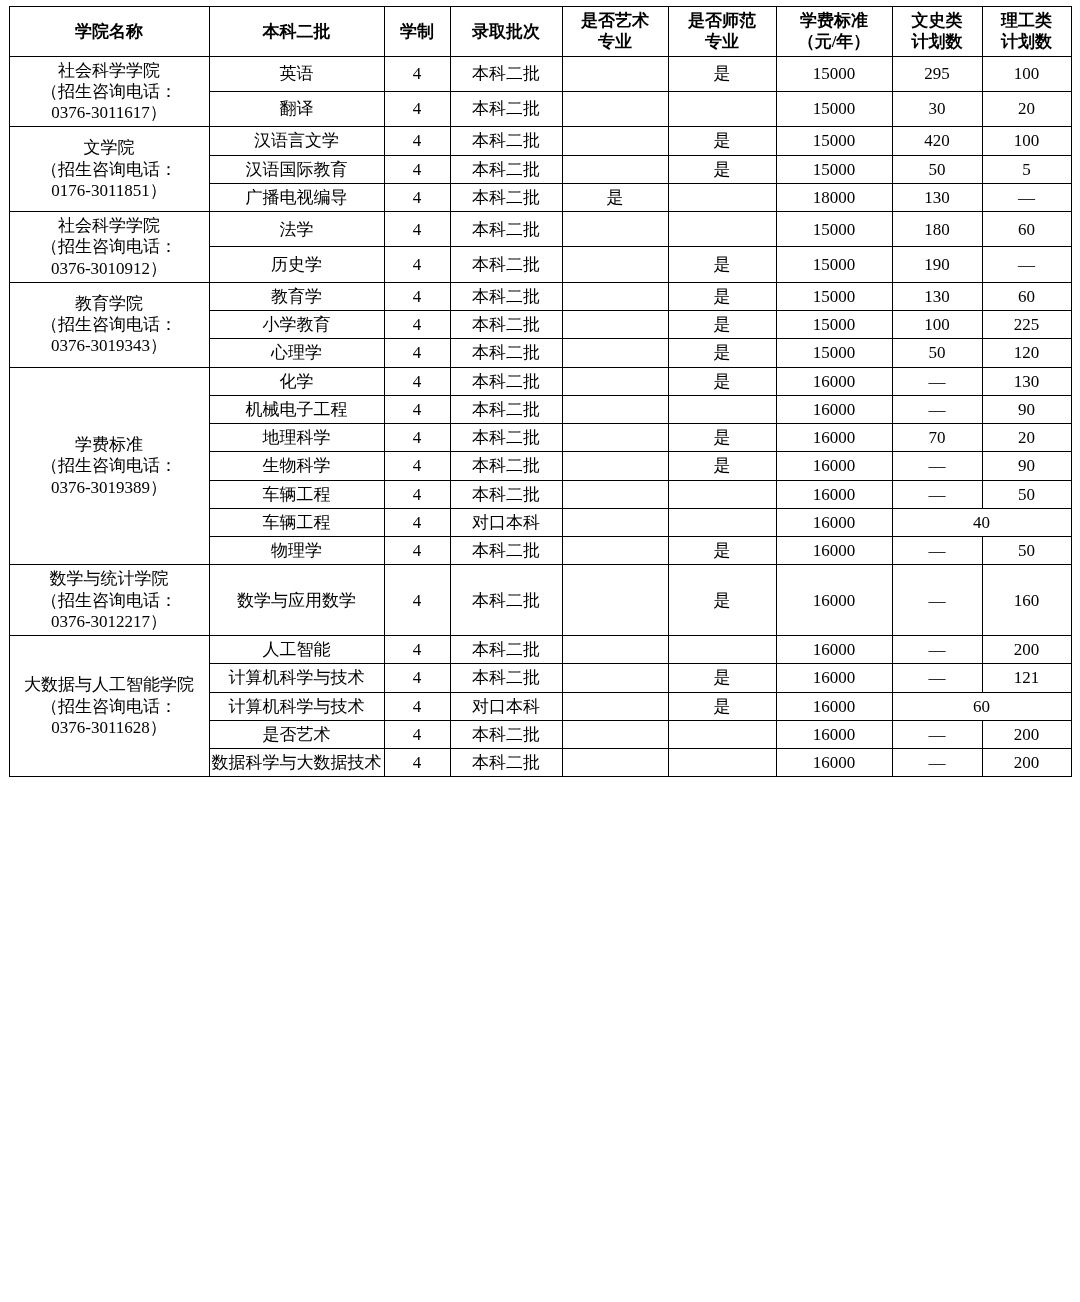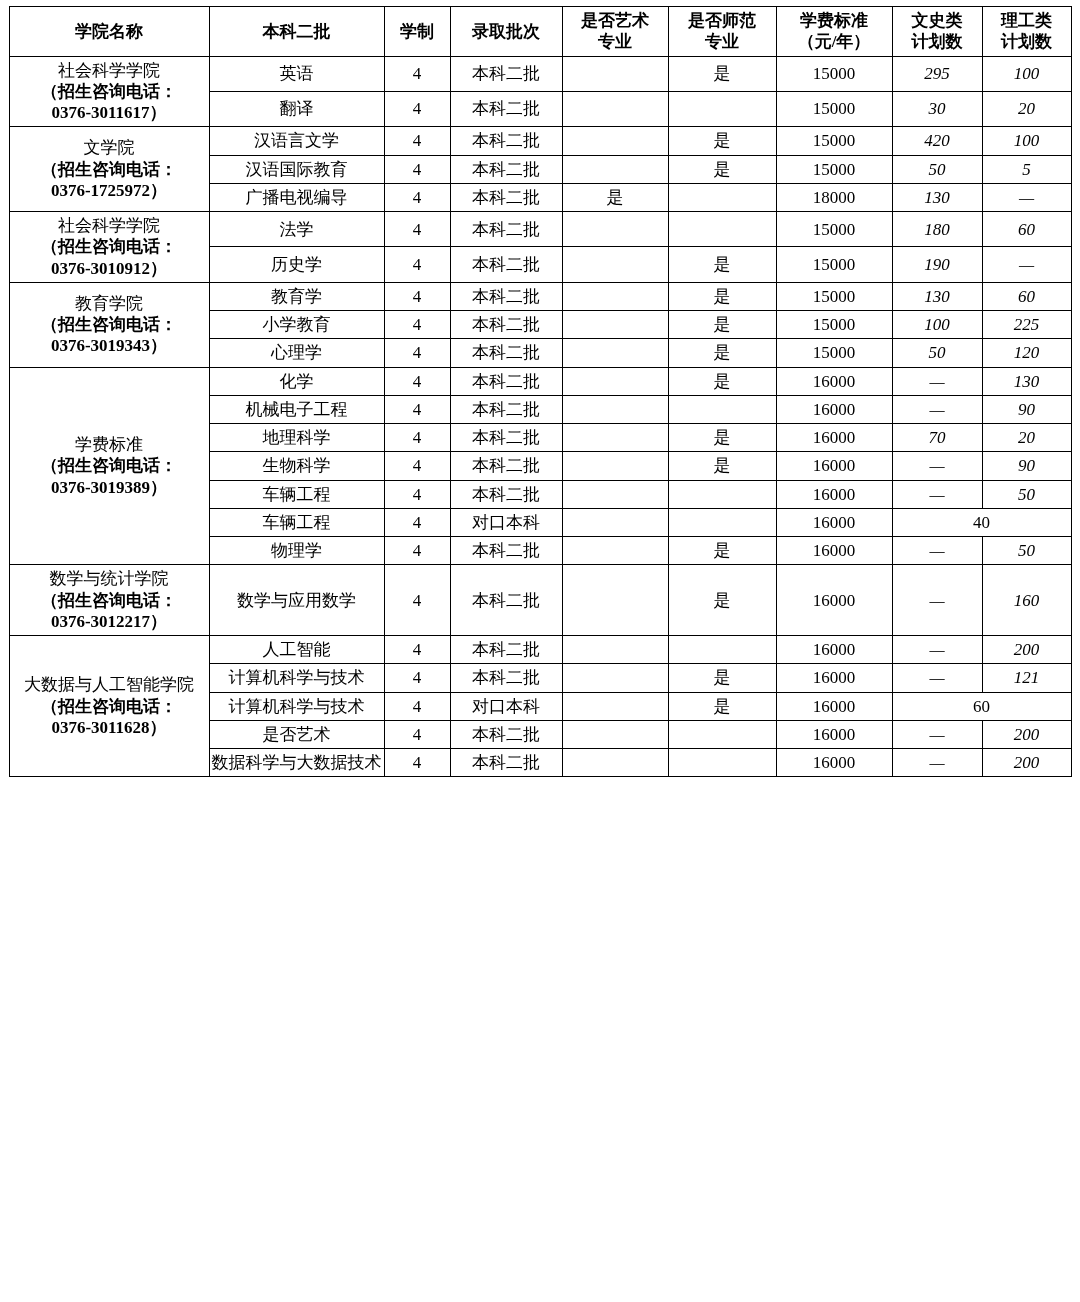--- a/index.html
+++ b/index.html
@@ -51,24 +51,24 @@
   col.c-fee     { width: 116px; }
   col.c-wen     { width: 90px; }
   col.c-li      { width: 89px; }
 
   td.college {
     font-size: 17px;
     line-height: 1.55;
     padding: 4px 6px;
   }
   td.college .cname { display: block; }
-  td.college .cphone { display: block; font-weight: bold; }
+  td.college .cphone { display: block; }
   td.major { font-size: 17px; }
   td.center { font-size: 17px; }
-  td.dash { font-size: 17px; letter-spacing: 0; font-style: italic; }
+  td.dash { font-size: 17px; letter-spacing: 0; }
 </style>
 </head>
 <body>
 
 <div id="sheet">
   <table class="plan">
     <colgroup>
       <col class="c-college">
       <col class="c-major">
       <col class="c-years">
@@ -130,21 +130,21 @@
           <td class="center"></td>
           <td class="center"></td>
           <td class="center">15000</td>
           <td class="dash">30</td>
           <td class="dash">20</td>
         </tr>
         <tr>
           <td class="college" rowspan="3">
             <span class="cname">文学院</span>
             <span class="cphone">（招生咨询电话：</span>
-            <span class="cphone">0376-1725972）</span>
+            <span class="cphone">0176-3011851）</span>
           </td>
           <td class="major">汉语言文学</td>
           <td class="center">4</td>
           <td class="center">本科二批</td>
           <td class="center"></td>
           <td class="center">是</td>
           <td class="center">15000</td>
           <td class="dash">420</td>
           <td class="dash">100</td>
         </tr>

